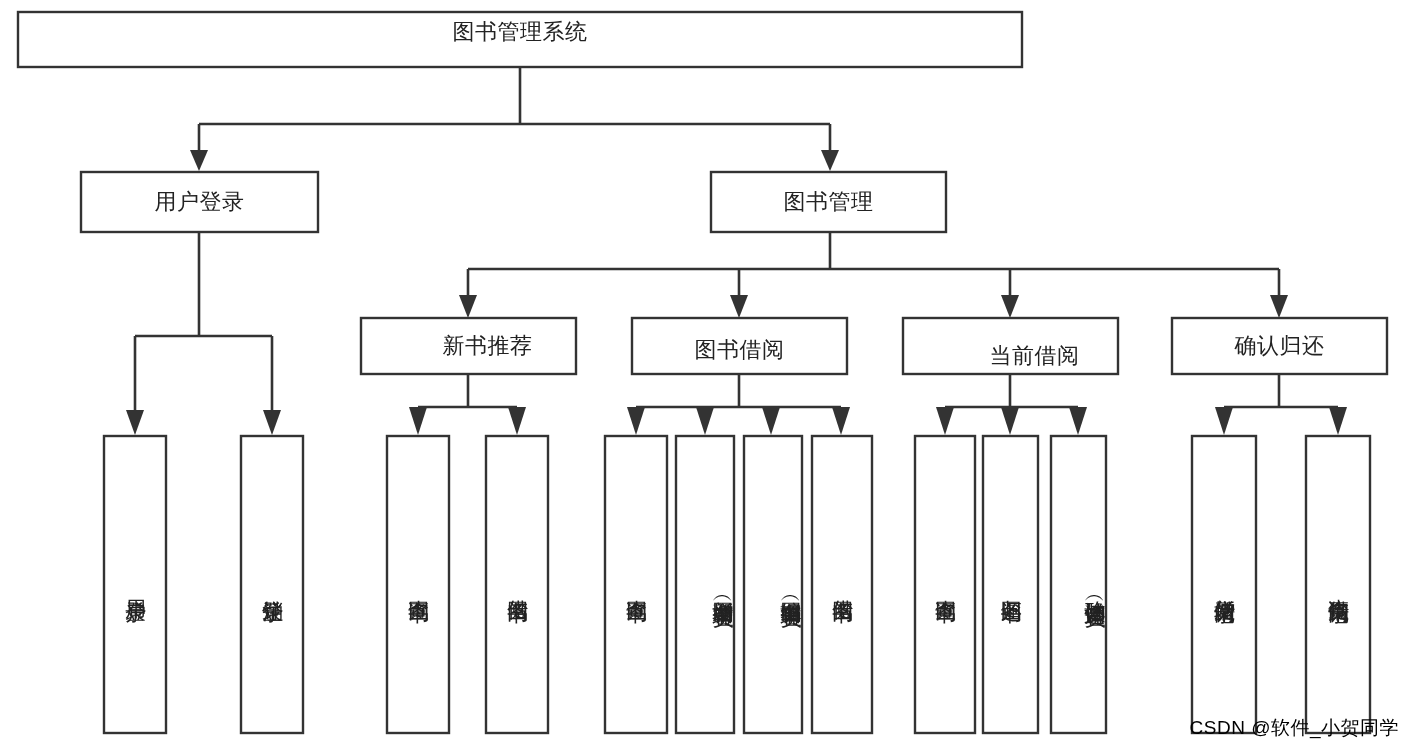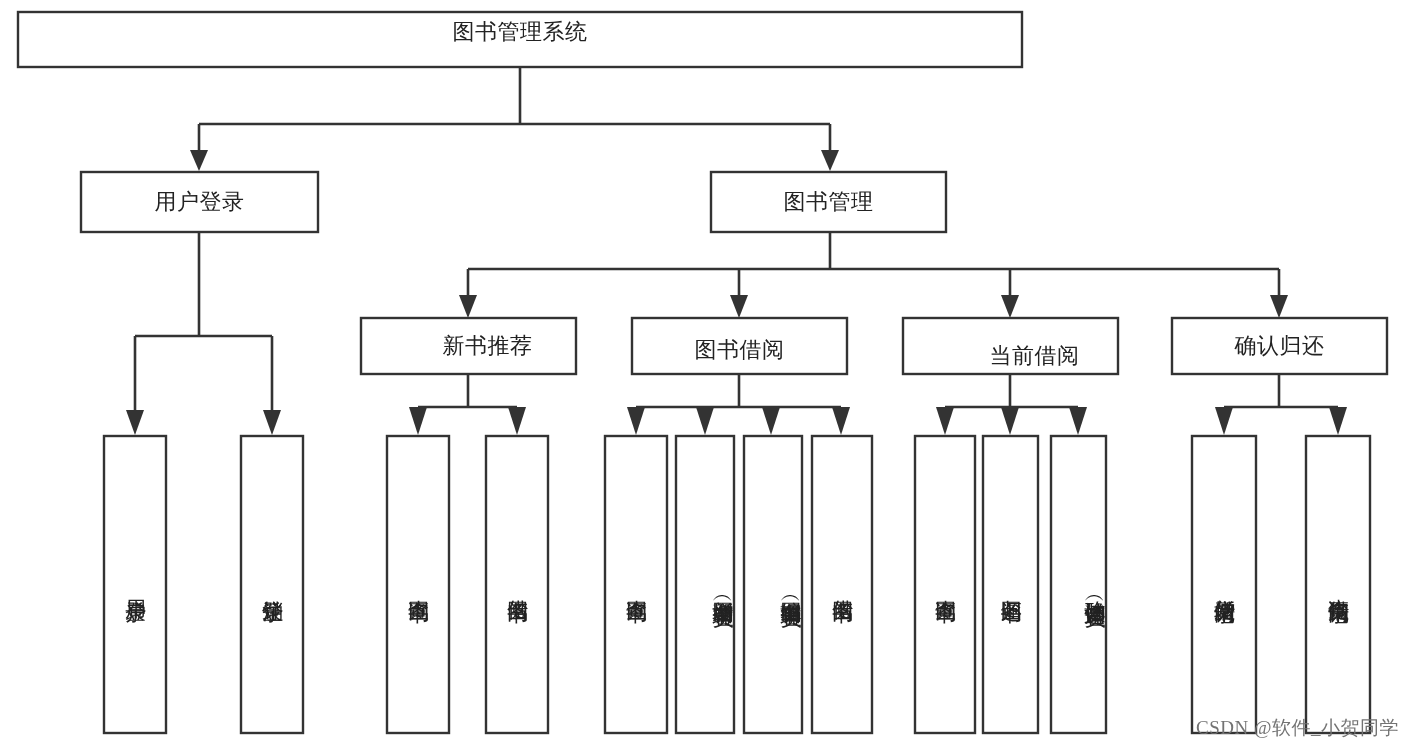--- a/index.html
+++ b/index.html
@@ -63,23 +63,23 @@
     box-sizing: border-box;
   }
   .node-label.vertical.mid {
     align-items: center;
     padding-top: 0;
   }
   .watermark {
     position: absolute;
     right: 6px;
     bottom: 6px;
-    color: #737373;
+    color: #000000;
     font-size: 19px;
-    font-family: Liberation Serif, serif;
+    font-family: Liberation Sans, sans-serif;
     letter-spacing: 0.5px;
     white-space: nowrap;
     pointer-events: none;
   }
 </style>
 </head>
 <body>
 
 <div id="diagram-root">
 

